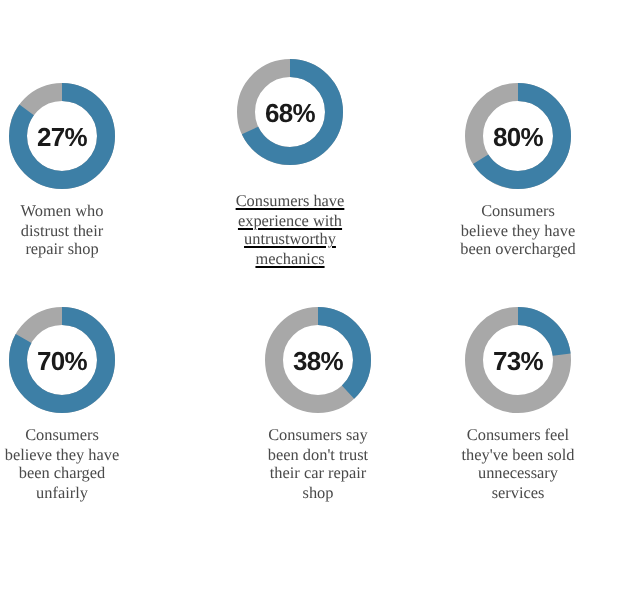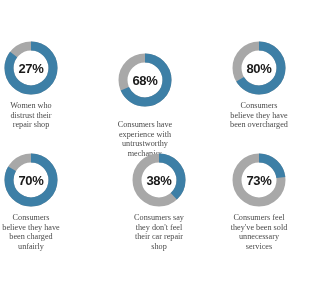--- a/index.html
+++ b/index.html
@@ -75,21 +75,21 @@
           <circle cx="28" cy="28" r="22" fill="none" stroke="#A8A8A8" stroke-width="9"></circle>
           <circle class="arc" cx="28" cy="28" r="22" fill="none" stroke="#3D7FA6" stroke-width="9" transform="rotate(-90 28 28)" stroke-dasharray="117.49556524425824 20.734511513692638"></circle>
         </svg>
         <div class="donut-value" style="color: rgb(26, 26, 26);">27%</div>
       </div>
       <div class="stat-caption" style="color: rgb(74, 74, 74);">Women who
 distrust their
 repair shop</div>
     </div>
 
-    <div class="stat-cell" style="left:90px; top:52px;">
+    <div class="stat-cell" style="left:90px; top:28px;text-decoration:underline;">
       <div class="donut-wrap">
         <svg class="donut-svg" viewBox="0 0 56 56">
           <circle cx="28" cy="28" r="22" fill="none" stroke="#A8A8A8" stroke-width="9"></circle>
           <circle class="arc" cx="28" cy="28" r="22" fill="none" stroke="#3D7FA6" stroke-width="9" transform="rotate(-90 28 28)" stroke-dasharray="93.9964521954066 44.23362456254428"></circle>
         </svg>
         <div class="donut-value" style="color: rgb(26, 26, 26);">68%</div>
       </div>
       <div class="stat-caption" style="color: rgb(74, 74, 74); margin-top: 12px;">Consumers have
 experience with
 untrustworthy
@@ -125,21 +125,21 @@
 
     <div class="stat-cell" style="left:104px; top:152px;">
       <div class="donut-wrap">
         <svg class="donut-svg" viewBox="0 0 56 56">
           <circle cx="28" cy="28" r="22" fill="none" stroke="#A8A8A8" stroke-width="9"></circle>
           <circle class="arc" cx="28" cy="28" r="22" fill="none" stroke="#3D7FA6" stroke-width="9" transform="rotate(-90 28 28)" stroke-dasharray="52.527429168021335 85.70264758992954"></circle>
         </svg>
         <div class="donut-value" style="color: rgb(26, 26, 26);">38%</div>
       </div>
       <div class="stat-caption" style="color: rgb(74, 74, 74);">Consumers say
-they don't feel
+been don't trust
 their car repair
 shop</div>
     </div>
 
     <div class="stat-cell" style="left:204px; top:152px;">
       <div class="donut-wrap">
         <svg class="donut-svg" viewBox="0 0 56 56">
           <circle cx="28" cy="28" r="22" fill="none" stroke="#A8A8A8" stroke-width="9"></circle>
           <circle class="arc" cx="28" cy="28" r="22" fill="none" stroke="#3D7FA6" stroke-width="9" transform="rotate(-90 28 28)" stroke-dasharray="31.792917654328704 106.43715910362218"></circle>
         </svg>

